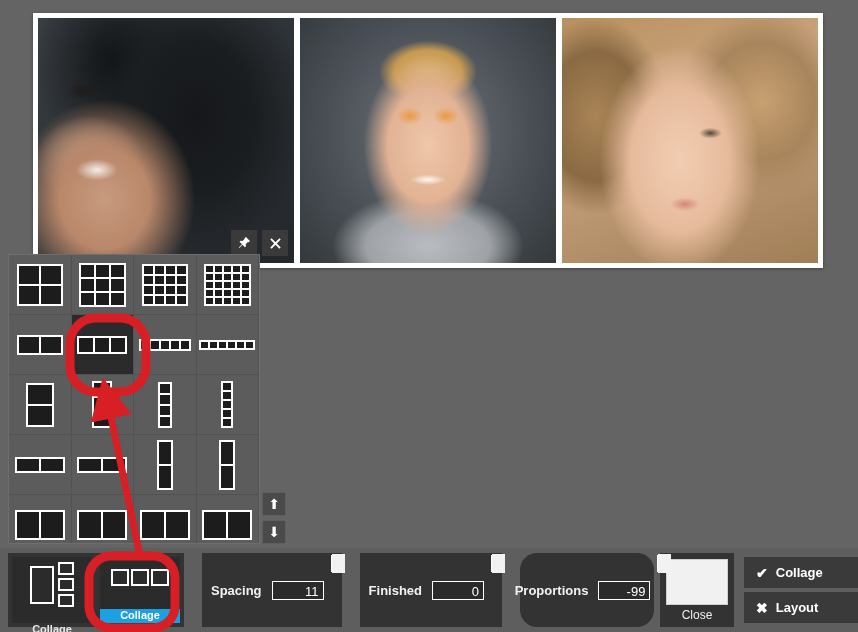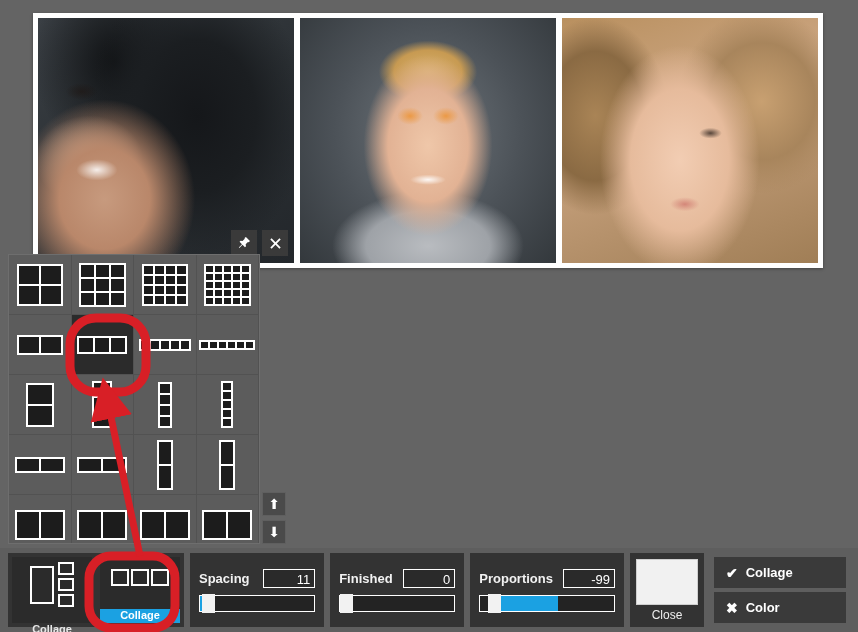--- a/index.html
+++ b/index.html
@@ -126,21 +126,21 @@
 
   .collage-gfx{display:flex;gap:4px;align-items:center;}
   .collage-gfx .big{width:20px;height:34px;border:2px solid #fff;}
   .collage-gfx .col{display:flex;flex-direction:column;gap:3px;}
   .collage-gfx .col span{display:block;width:12px;height:9px;border:2px solid #fff;box-sizing:content-box;}
 
   .layout-gfx{display:flex;gap:2px;}
   .layout-gfx span{display:block;width:14px;height:13px;border:2px solid #fff;}
 
   
-  .slider-group{flex-direction:column;align-items:stretch;justify-content:center;padding:2px 9px;gap:7px;}
+  .slider-group{flex-direction:row;align-items:stretch;justify-content:center;padding:2px 9px;gap:7px;margin-left:12px;}
   .srow{display:flex;align-items:center;justify-content:space-between;gap:10px;}
   .slabel{color:#f2f2f2;font-size:13px;font-weight:bold;white-space:nowrap;}
   .sval{
     width:52px;height:19px;border:1px solid #ffffff;background:#2a2a2a;color:#ffffff;
     font-size:13px;text-align:right;padding:0 4px;box-sizing:border-box;line-height:19px;
   }
   .track{position:relative;height:17px;border:1px solid #ffffff;background:#232323;box-sizing:border-box;}
   .track .fill{position:absolute;top:0;bottom:0;background:#1ba1e2;}
   .track .knob{position:absolute;top:-2px;width:13px;height:19px;background:#f2f2f2;}
 
@@ -419,21 +419,21 @@
     <div class="srow">
       <span class="slabel">Finished</span>
       <span class="sval">0</span>
     </div>
     <div class="track">
       <div class="fill" style="left:0;width:0%;"></div>
       <div class="knob" style="left:0%;"></div>
     </div>
   </div>
 
-  <div class="tgroup slider-group" style="width:160px;">
+  <div class="tgroup slider-group" style="width:134px;border-radius:17px;">
     <div class="srow">
       <span class="slabel">Proportions</span>
       <span class="sval">-99</span>
     </div>
     <div class="track">
       <div class="fill" style="left:8%;width:50%;"></div>
       <div class="knob" style="left:6%;"></div>
     </div>
   </div>
 
@@ -442,21 +442,21 @@
     <div id="color-label">Close</div>
   </div>
 
   <div class="tgroup" id="actions">
     <div class="act-btn">
       <span class="gl">✔</span>
       <span>Collage</span>
     </div>
     <div class="act-btn">
       <span class="gl">✖</span>
-      <span>Color</span>
+      <span>Layout</span>
     </div>
   </div>
 </div>
 
 <svg id="annot" viewBox="0 0 858 632" xmlns="http://www.w3.org/2000/svg">
   <defs>
     <marker id="arrowhead" markerWidth="6" markerHeight="6" refX="3" refY="3" orient="auto">
       <path d="M0,0 L6,3 L0,6 z" fill="#d81f26"></path>
     </marker>
   </defs>

